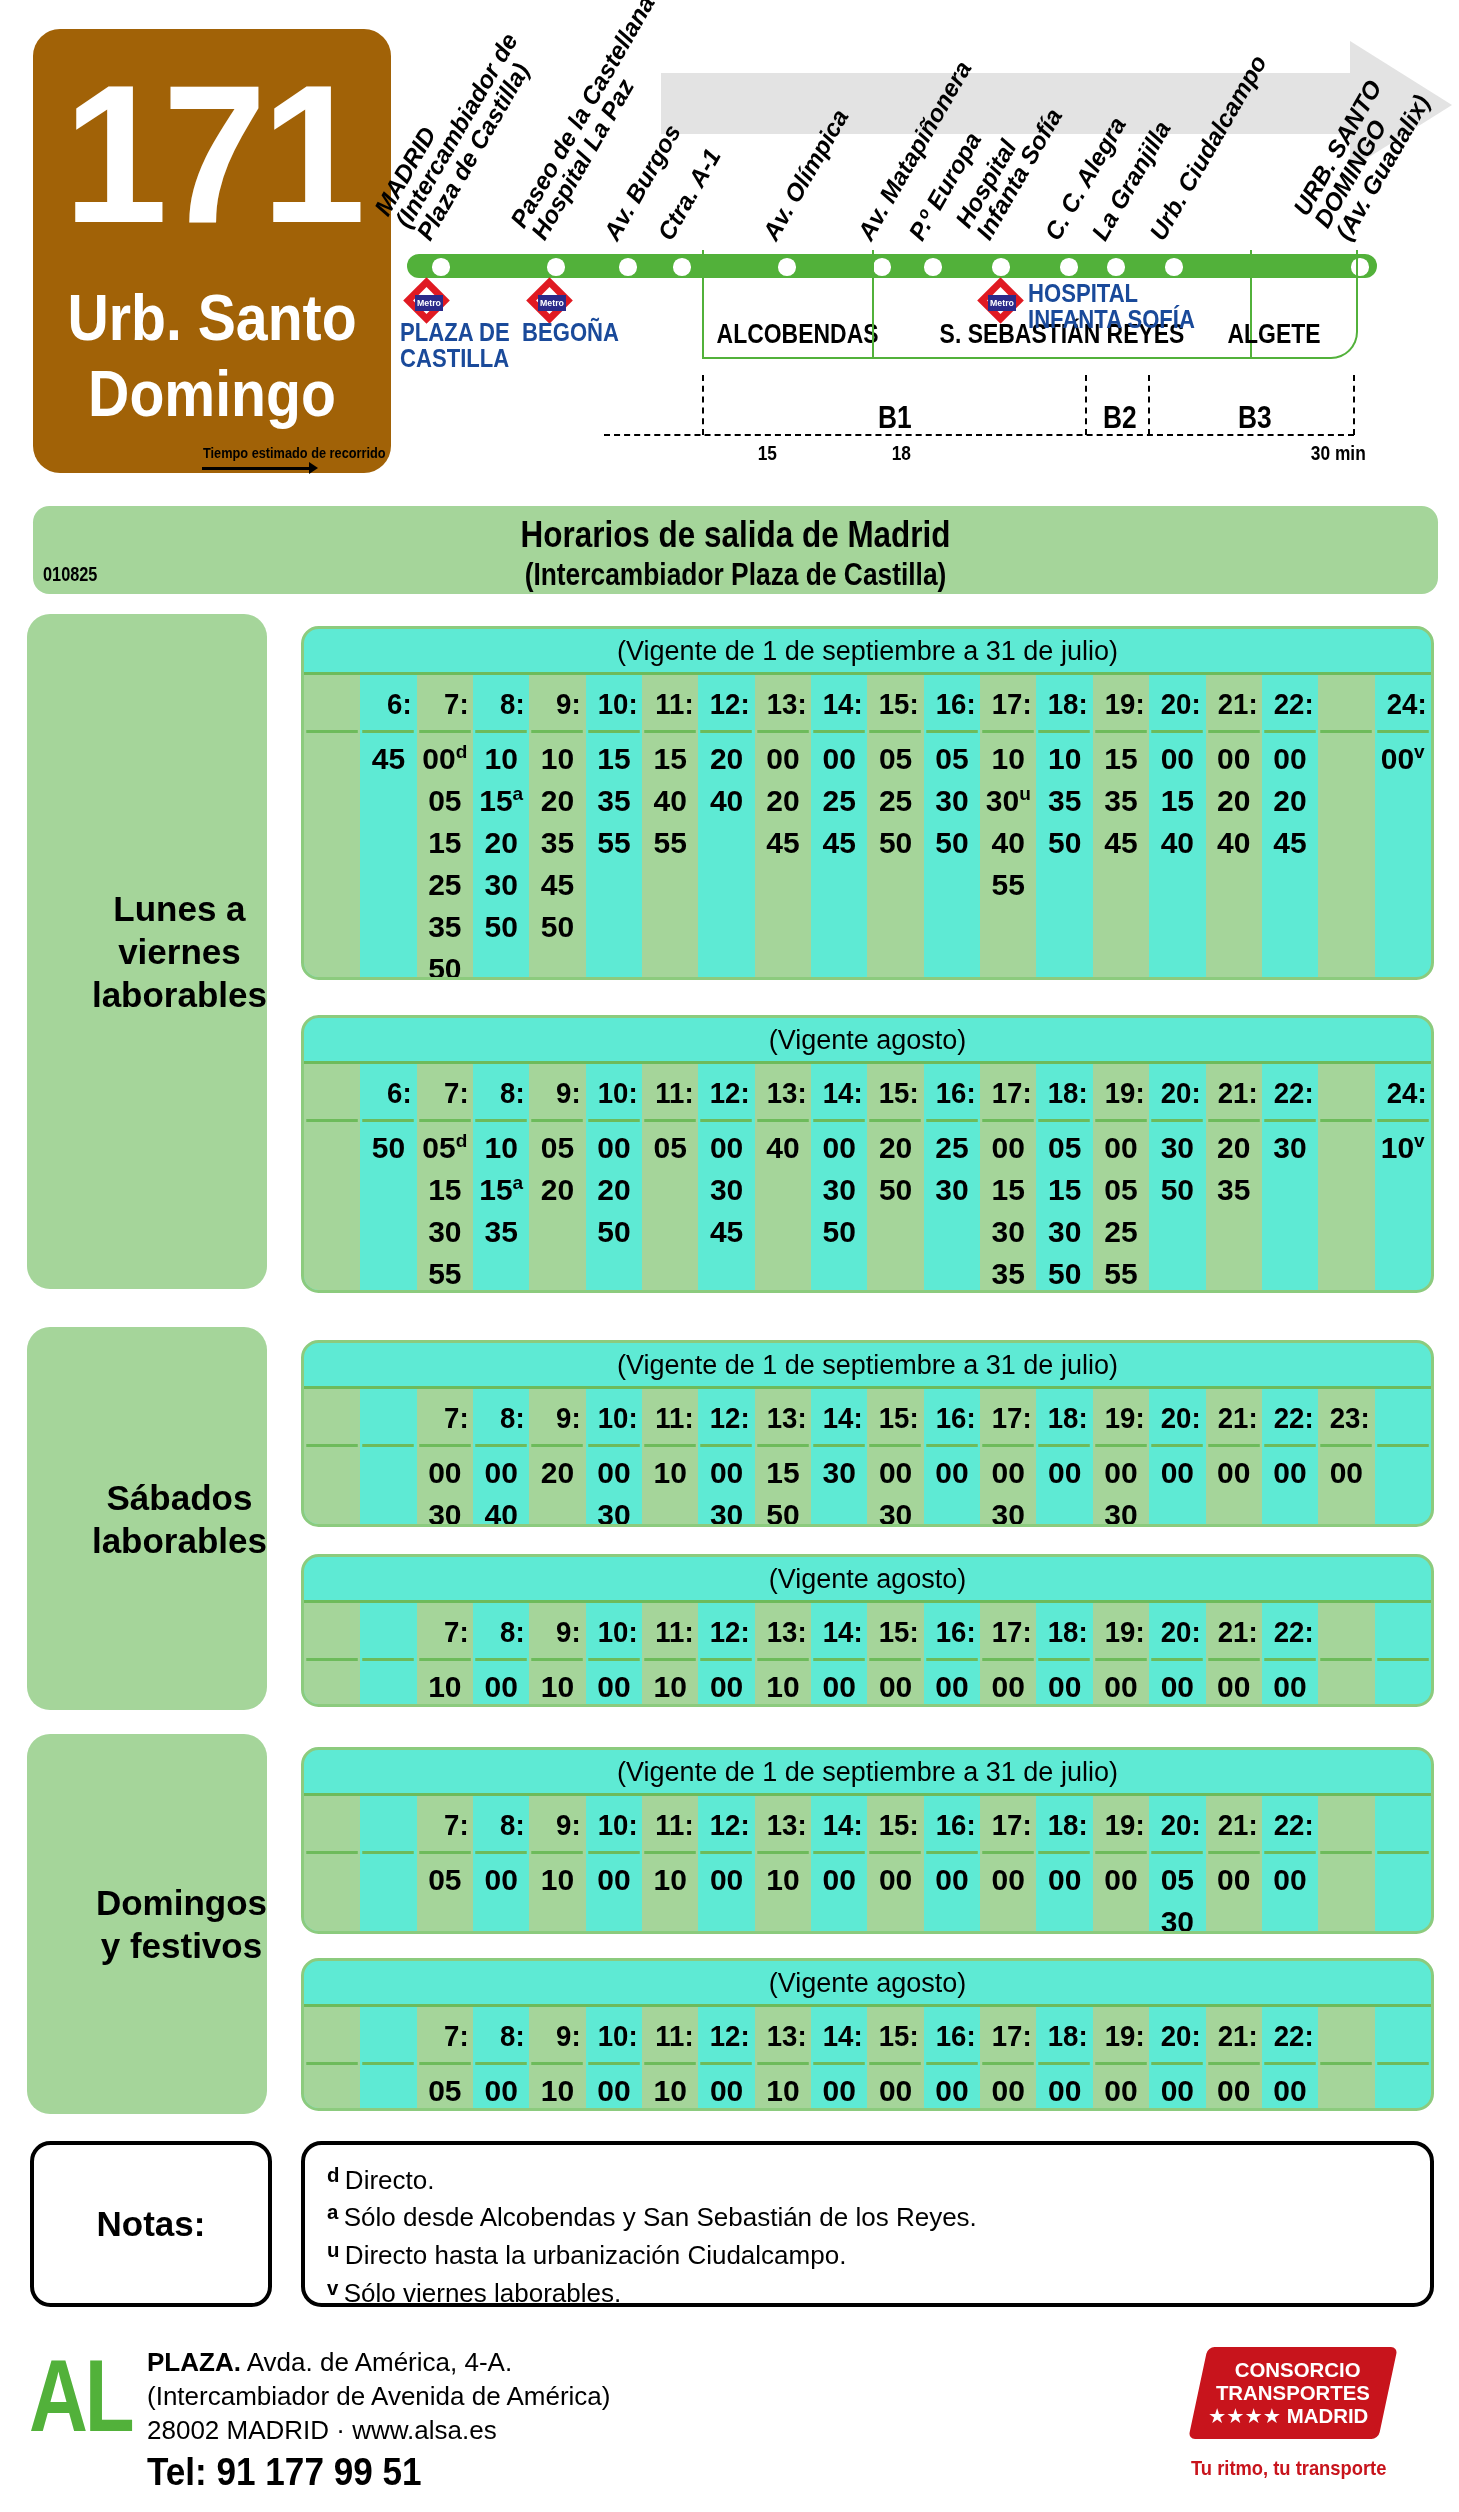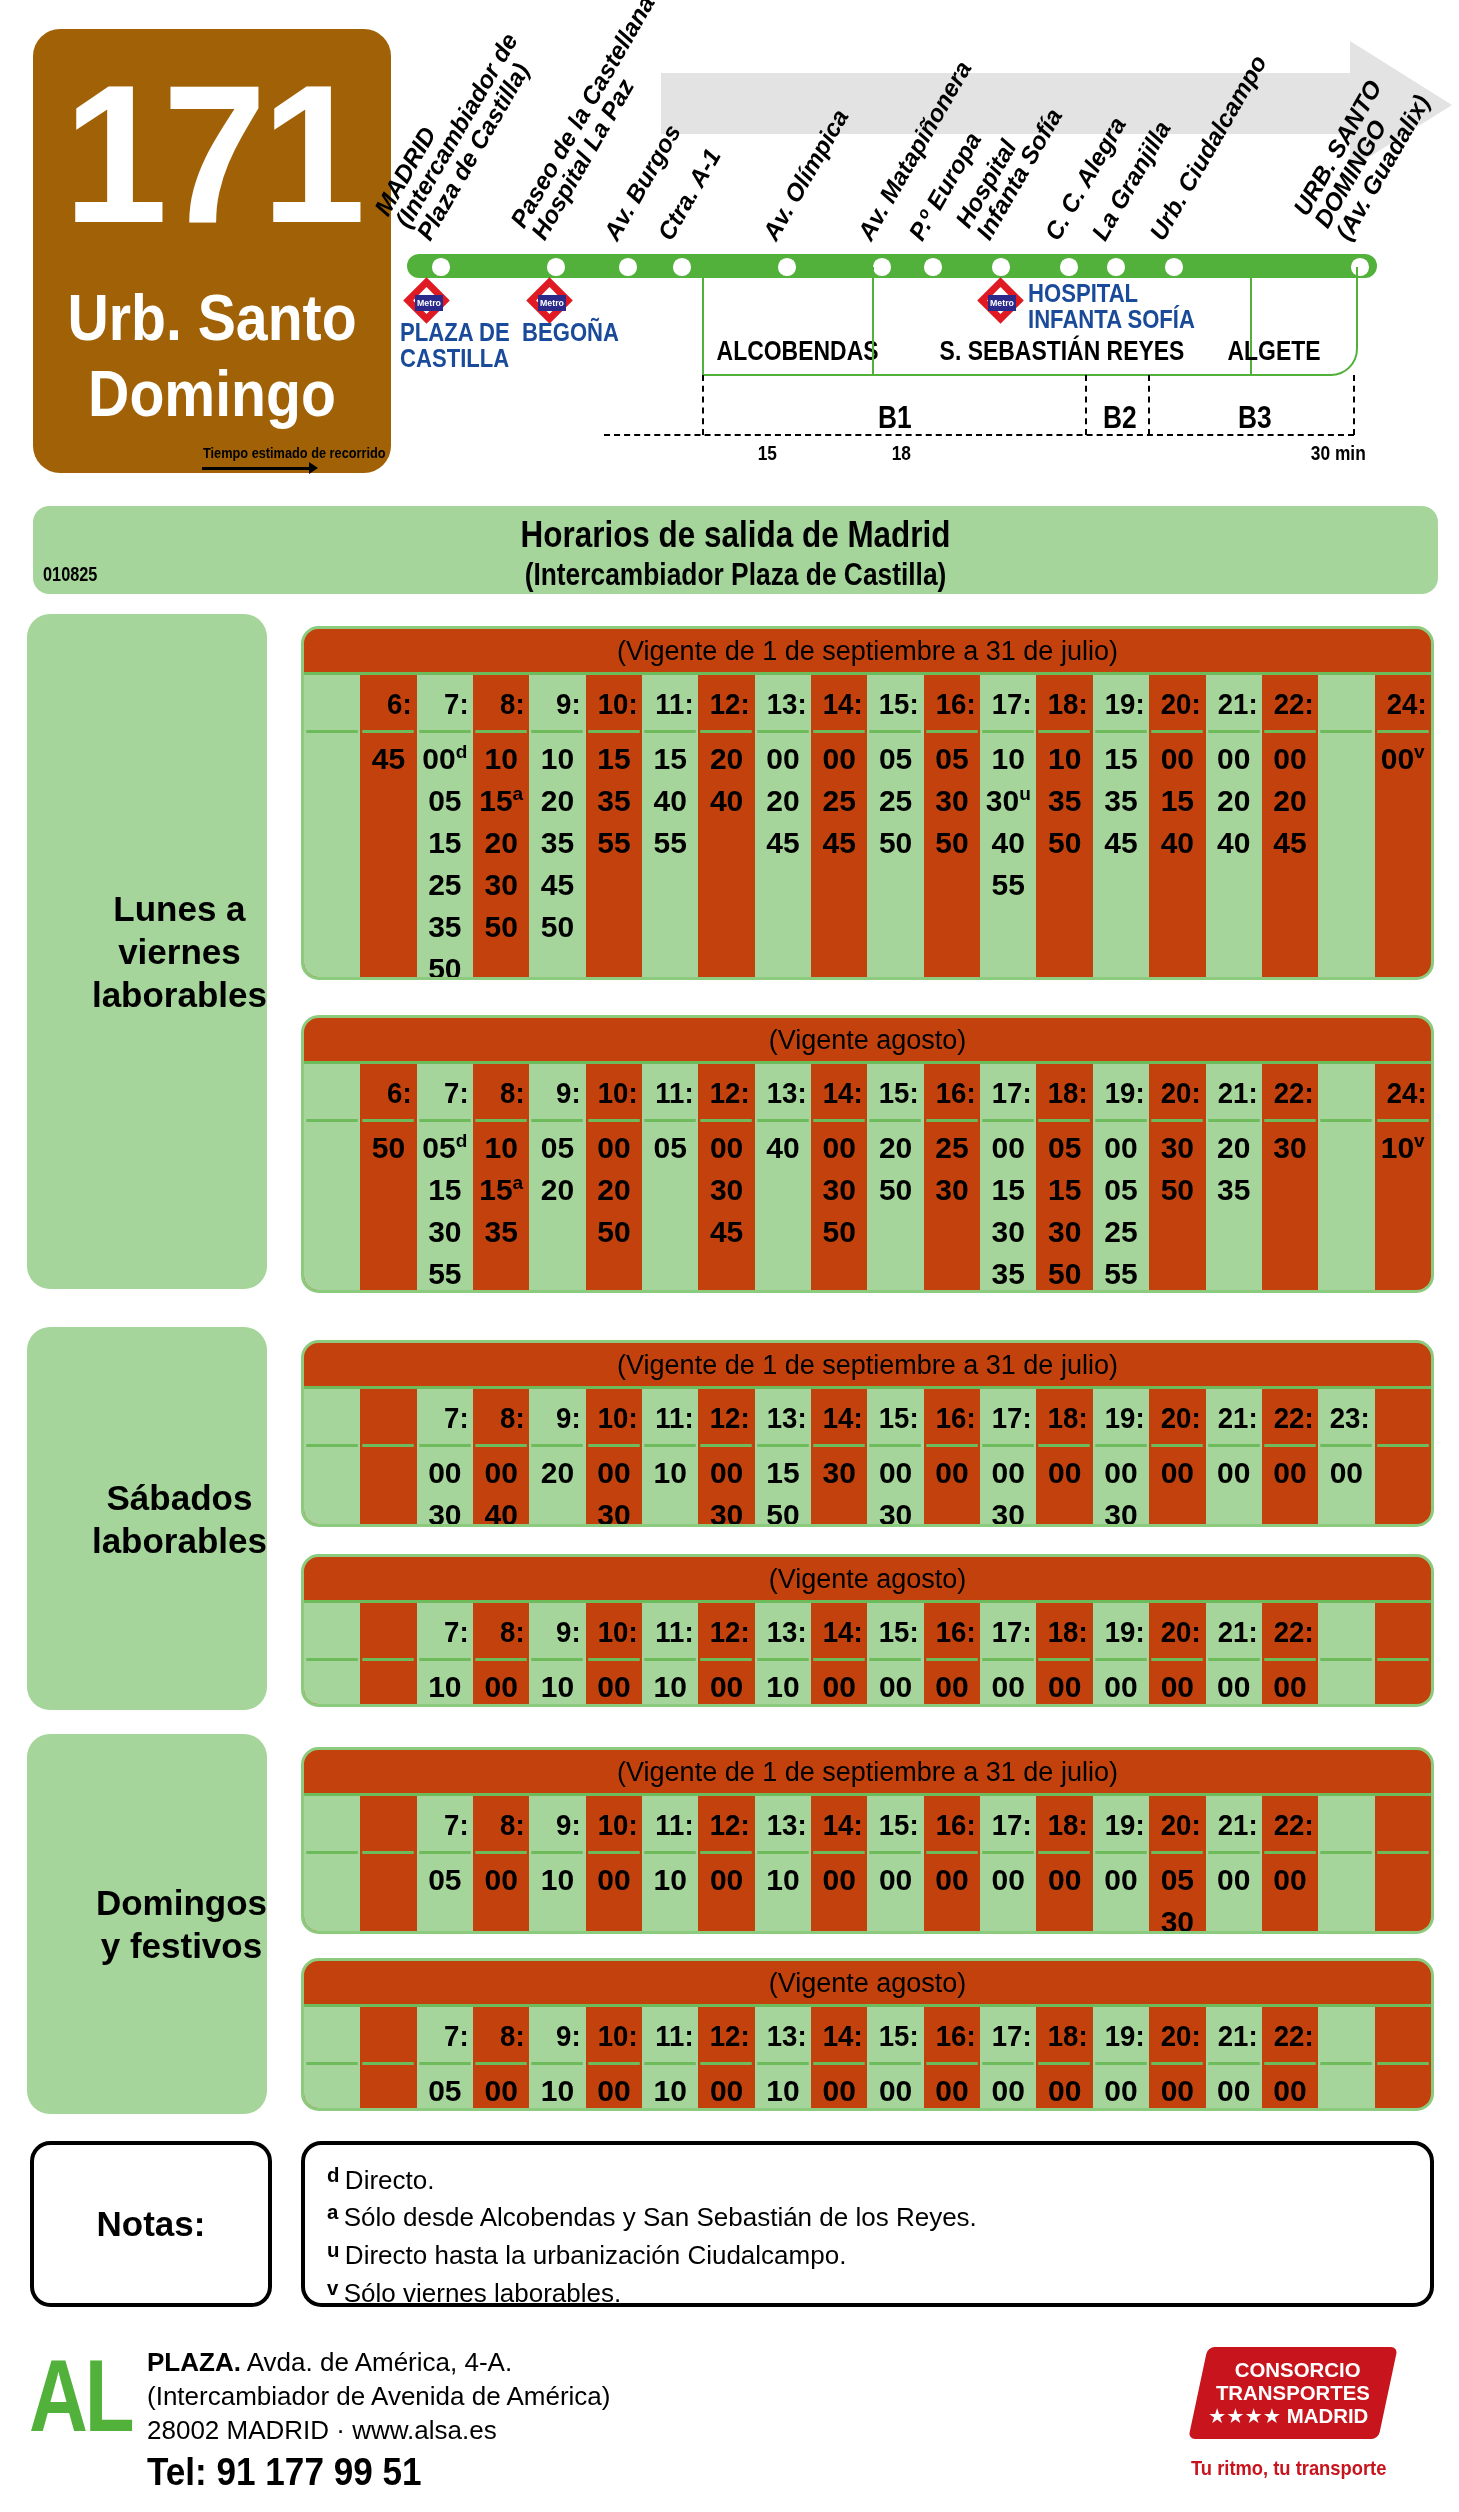--- a/index.html
+++ b/index.html
@@ -16,21 +16,21 @@
 
   
   .diagram { position: absolute; left: 400px; top: 0; width: 1059px; height: 489px; }
   .arrow-body { position: absolute; left: 261px; top: 73px; width: 689px; height: 61px; background: #e3e3e3; }
   .arrow-head { position: absolute; left: 950px; top: 41px; width: 0; height: 0;
     border-top: 64px solid transparent; border-bottom: 64px solid transparent; border-left: 102px solid #e3e3e3; }
   .line-bar { position: absolute; left: 6.8px; top: 254px; width: 970px; height: 24.4px; background: #52b13a; border-radius: 12.2px; }
   .stop-dot { position: absolute; top: 258px; width: 17.6px; height: 17.6px; background: #fff; border-radius: 50%; }
   .stop-label { position: absolute; font-size: 24.4px; font-weight: bold; font-style: italic; line-height: 24.4px;
     transform-origin: left bottom; transform: rotate(-60deg); white-space: pre; }
-  .zone-box { position: absolute; top: 267px; height: 109px; border: 2.7px solid #52b13a; border-top: none; }
+  .zone-box { position: absolute; top: 250px; height: 109px; border: 2.7px solid #52b13a; border-top: none; }
   .zone-label { position: absolute; bottom: 6.8px; left: 0; right: 0; text-align: center; font-size: 27px; font-weight: bold; transform: scaleX(0.85); }
   .metro { position: absolute; width: 33px; height: 33px; background: #e01a22; transform: rotate(45deg); }
   .metro::after { content: ""; position: absolute; left: 6.8px; top: 6.8px; width: 19px; height: 19px; background: #fff; }
   .metro-tag { position: absolute; font-size: 8.8px; font-weight: bold; color: #fff; background: #2b2a8a; padding: 3px 2px; }
   .metro-name { position: absolute; font-size: 26px; font-weight: bold; color: #1a4a9a; line-height: 26px; transform: scaleX(0.85); transform-origin: left; }
   .dash-line { position: absolute; border-color: #000; border-style: dashed; border-width: 0; }
   .fare-zone { position: absolute; font-size: 31px; font-weight: bold; transform: scaleX(0.85); }
   .time-tick { position: absolute; font-size: 20.4px; font-weight: bold; transform: scaleX(0.85); }
   .time-caption { position: absolute; left: 204px; top: 444px; font-size: 15px; font-weight: bold; transform: scaleX(0.85); transform-origin: left; }
   .time-arrow { position: absolute; left: 202px; top: 467px; width: 109px; height: 2.7px; background: #000; }
@@ -40,21 +40,21 @@
   .title-bar { position: absolute; left: 33px; top: 506px; width: 1405px; height: 88px; background: #a5d59a; border-radius: 16.3px; text-align: center; }
   .title-line1 { font-size: 37px; font-weight: bold; line-height: 42px; margin-top: 8.1px; transform: scaleX(0.85); }
   .title-line2 { font-size: 31px; font-weight: bold; line-height: 37px; transform: scaleX(0.85); }
   .title-code { position: absolute; left: 9.5px; bottom: 8.1px; font-size: 20.4px; font-weight: bold; transform: scaleX(0.8); transform-origin: left; }
 
   
   .day-label { position: absolute; left: 27px; width: 240px; background: #a5d59a; border-radius: 23px;
     display: flex; align-items: center; justify-content: flex-end; text-align: center; font-size: 35px; font-weight: bold; line-height: 43px; }
 
   
-  .tt { position: absolute; left: 301px; width: 1133px; border: 3.4px solid #8ccb7e; border-radius: 17.6px; overflow: hidden; background: #c2410c; }
+  .tt { position: absolute; left: 301px; width: 1133px; border: 3.4px solid #8ccb7e; border-radius: 17.6px; overflow: hidden; background: #5eead4; }
   .tt-period { height: 46px; text-align: center; font-size: 27px; line-height: 45px; border-bottom: 3.4px solid #6dbb5b; }
   .tt-grid { display: flex; position: relative; }
   .tt-col { width: 57px; text-align: center; }
   .tt-col.g { background: #a5d59a; }
   .tt-hour { height: 58px; border-bottom: 3.4px solid #6dbb5b; font-size: 30px; font-weight: bold; line-height: 57px; text-align: right; padding-right: 2.7px; transform: scaleX(0.92); }
   .tt-mins { font-size: 30px; font-weight: bold; line-height: 42px; padding-top: 5.4px; }
   .tt-min sup { font-size: 19px; vertical-align: 11px; line-height: 0; }
 
   
   .notes-label-box { position: absolute; left: 30px; top: 2141px; width: 242px; height: 166px; border: 4.1px solid #000; border-radius: 20.4px;

